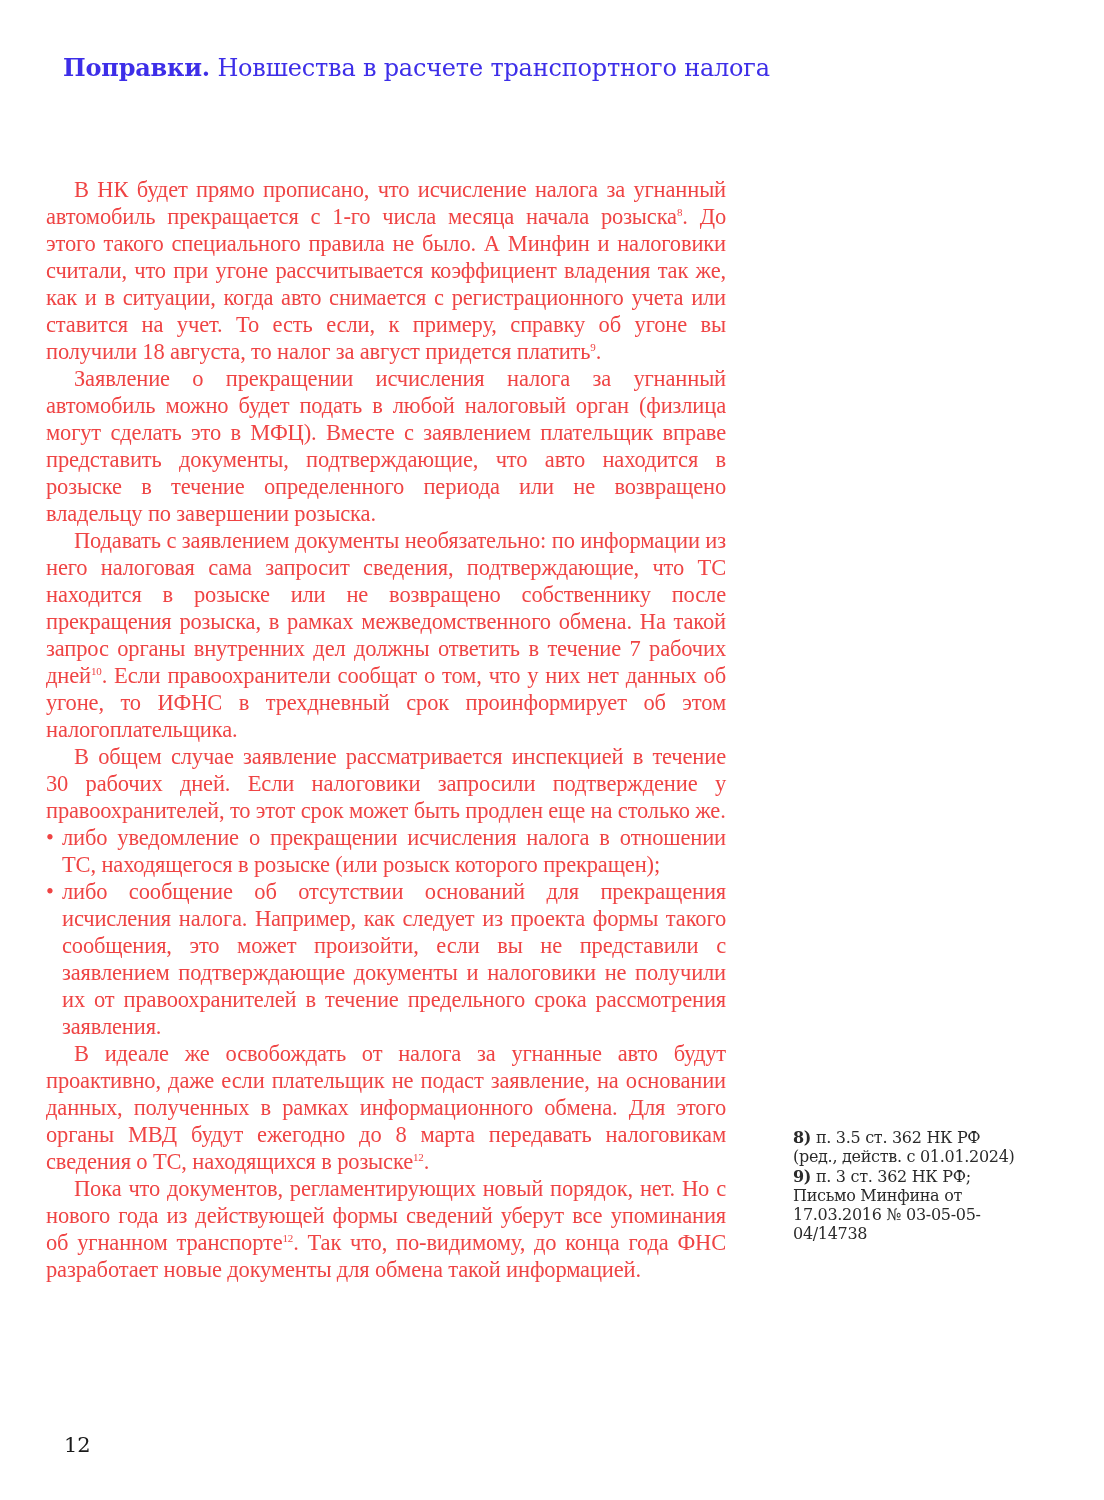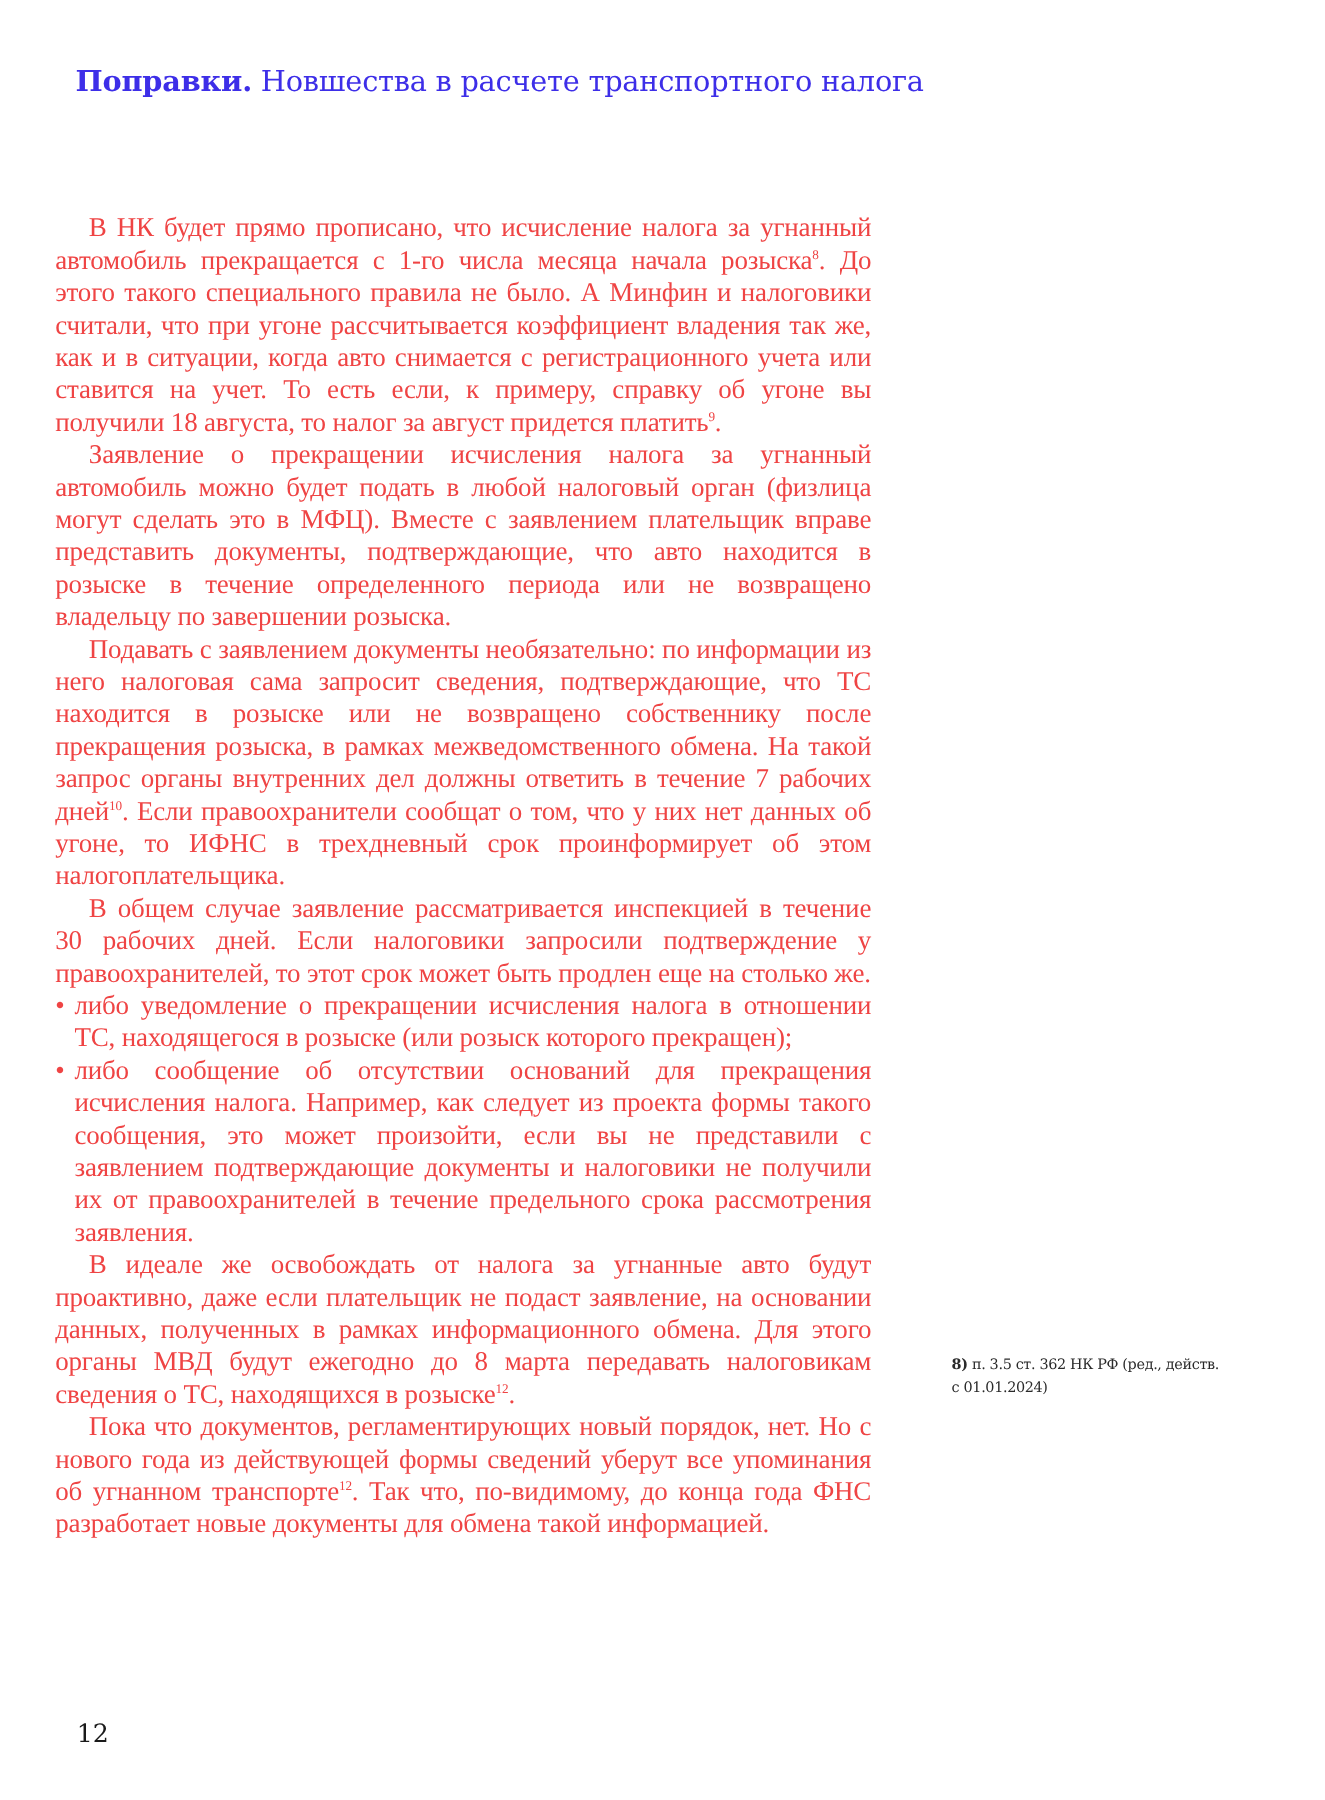--- a/index.html
+++ b/index.html
@@ -15,21 +15,21 @@
     font-family: "Liberation Serif", serif; font-size: 22.5px; line-height: 27px;
     color: #ef4444; text-align: justify; letter-spacing: -0.15px; margin-top: 46px;
   }
   .body-col p { margin: 0; text-indent: 28px; }
   .body-col sup { font-size: 11px; line-height: 0; vertical-align: 8px; }
   .body-col ul { list-style: none; margin: 0; padding: 0; }
   .body-col li { position: relative; padding-left: 16px; }
   .body-col li .bullet { position: absolute; left: 0; top: 0; }
   .notes {
     position: absolute; left: 793px; top: 1128px; width: 230px;
-    font-family: "DejaVu Serif", serif; font-size: 12px; line-height: 19px; color: #2a2a2a;
+    font-family: "DejaVu Serif", serif; font-size: 16px; line-height: 19px; color: #2a2a2a;
     letter-spacing: -0.3px;
   }
   .notes .note { margin-bottom: 1px; }
   .notes .num { font-weight: bold; }
   .page-number {
     position: absolute; left: 64px; top: 1433px;
     font-family: "DejaVu Serif", serif; font-size: 21px; color: #1a1a1a;
   }
 </style>
 </head>
@@ -48,15 +48,16 @@
   <ul>
     <li><span class="bullet">•</span><span>либо уведомление о прекращении исчисления налога в отношении ТС, находящегося в розыске (или розыск которого прекращен);</span></li>
     <li><span class="bullet">•</span><span>либо сообщение об отсутствии оснований для прекращения исчисления налога. Например, как следует из проекта формы такого сообщения, это может произойти, если вы не представили с заявлением подтверждающие документы и налоговики не получили их от правоохранителей в течение предельного срока рассмотрения заявления.</span></li>
   </ul>
   <p><span>В идеале же освобождать от налога за угнанные авто будут проактивно, даже если плательщик не подаст заявление, на основании данных, полученных в рамках информационного обмена. Для этого органы МВД будут ежегодно до 8 марта передавать налоговикам сведения о ТС, находящихся в розыске</span><sup>12</sup><span>.</span></p>
   <p><span>Пока что документов, регламентирующих новый порядок, нет. Но с нового года из действующей формы сведений уберут все упоминания об угнанном транспорте</span><sup>12</sup><span>. Так что, по-видимому, до конца года ФНС разработает новые документы для обмена такой информацией.</span></p>
 </div>
 
 <div class="notes">
   <div class="note"><span class="num">8)</span> <span>п. 3.5 ст. 362 НК РФ (ред., действ. с 01.01.2024)</span></div>
+  <div class="note"><span class="num">9)</span> <span>п. 3 ст. 362 НК РФ; Письмо Минфина от 17.03.2016 № 03-05-05-04/14738</span></div>
 </div>
 
 <div class="page-number">12</div>
 
 </body></html>

